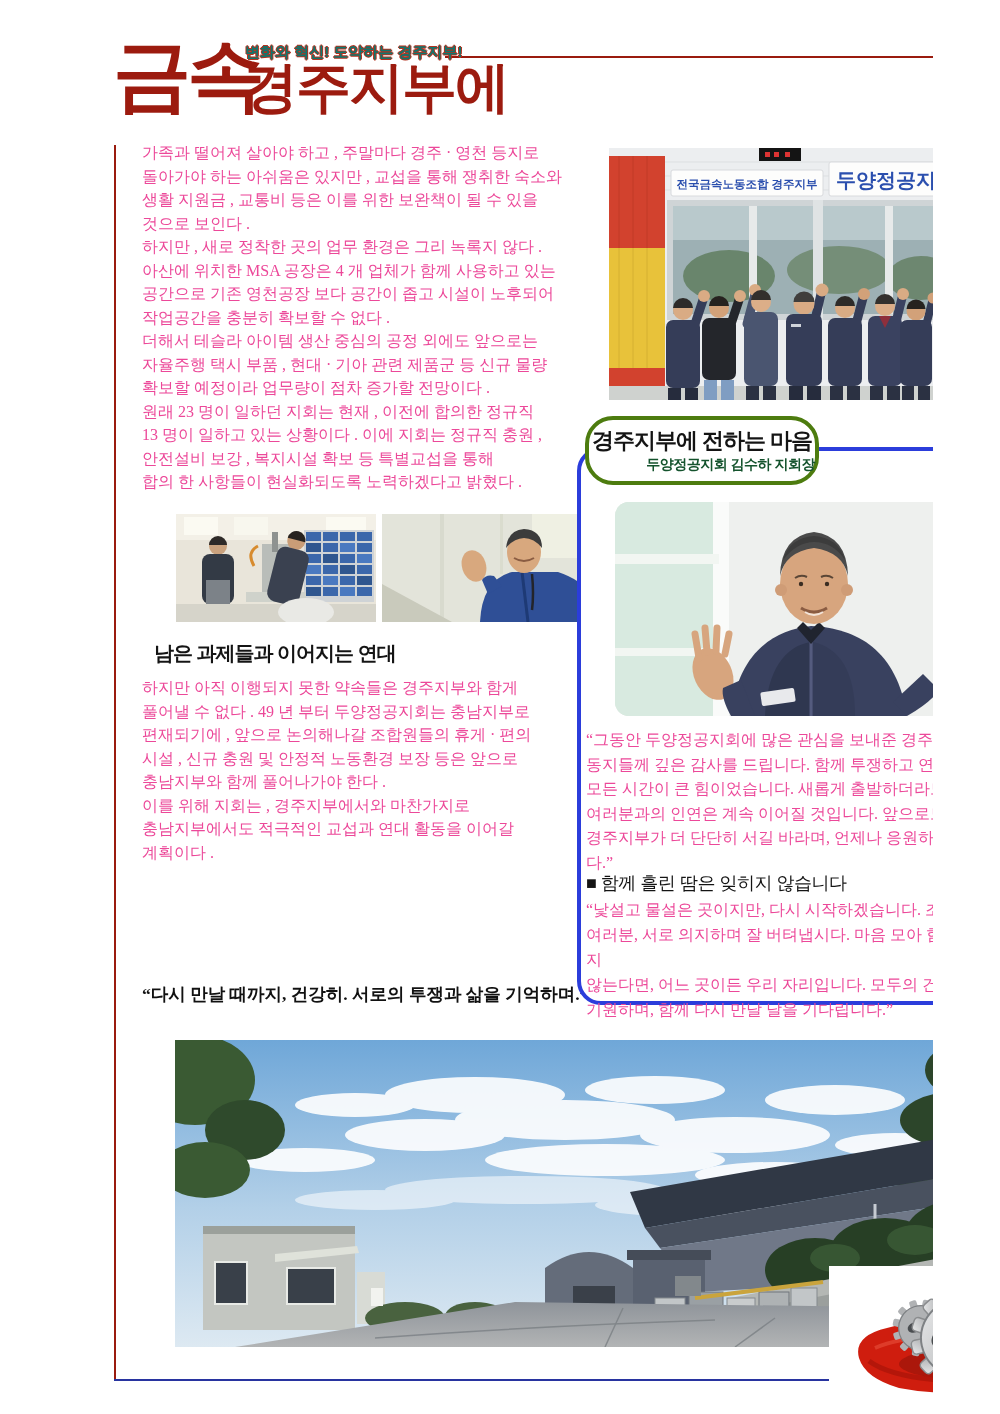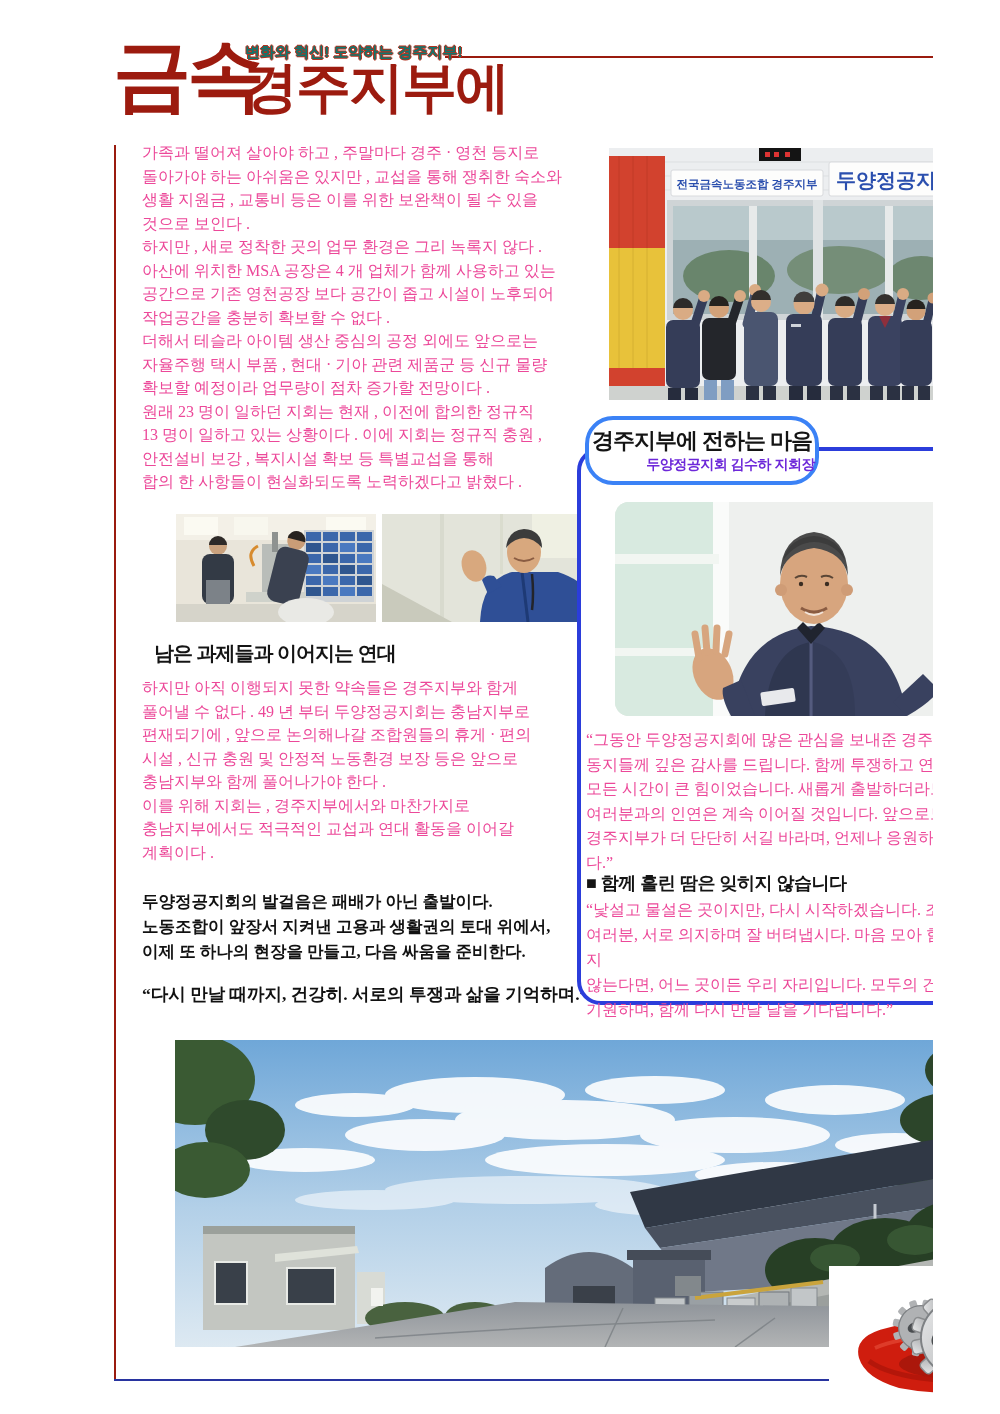--- a/index.html
+++ b/index.html
@@ -55,35 +55,35 @@
   .photo-portrait  { left:516px; top:502px; width:392px; height:214px; border-radius:14px; }
   .photo-bottom    { left:76px;  top:1040px; width:860px; height:307px; }
 
   
   .interview-box {
     position:absolute; left:510px; top:447px; width:420px; height:558px;
     border:4px solid #2b3ddb; border-radius:24px; background:#ffffff;
   }
   .interview-badge {
     position:absolute; left:518px; top:416px; width:234px; height:69px;
-    border:4px solid #3b82f6; border-radius:28px; background:#ffffff; z-index:3;
+    border:4px solid #4d7c0f; border-radius:28px; background:#ffffff; z-index:3;
     padding-top:8px;
   }
   .badge-title {
     font-family:"Liberation Sans", sans-serif; font-weight:800;
     font-size:22px; letter-spacing:-1px; color:#141414; text-align:center; line-height:1.2;
   }
   .badge-subtitle {
     font-family:"Liberation Sans", sans-serif; font-weight:700;
-    font-size:14px; letter-spacing:-0.5px; color:#6d28d9; text-align:right; margin-top:2px;
+    font-size:14px; letter-spacing:-0.5px; color:#14532d; text-align:right; margin-top:2px;
   }
   .quote1 { left:519px; top:728px; width:400px; font-size:16px; line-height:24.5px; }
   .interview-heading {
     position:absolute; left:519px; top:871px; width:400px;
-    font-family:"Liberation Sans", sans-serif; font-weight:700;
+    font-family:"Liberation Sans", sans-serif; font-weight:400;
     font-size:18px; letter-spacing:-0.5px; color:#141414;
   }
   .quote2 { left:519px; top:897px; width:400px; font-size:16px; line-height:25px; }
 
   
   .gears-panel { position:absolute; left:762px; top:1266px; width:238px; height:148px; background:#ffffff; }
   .gears-panel svg { display:block; width:100%; height:100%; }
 </style>
 </head>
 <body>
@@ -198,23 +198,20 @@
 
   <div class="section-heading">남은 과제들과 이어지는 연대</div>
   <div class="serif-block para2">하지만 아직 이행되지 못한 약속들은 경주지부와 함게
 풀어낼 수 없다 . 49 년 부터 두양정공지회는 충남지부로
 편재되기에 ,  앞으로 논의해나갈 조합원들의 휴게 · 편의
 시설 , 신규 충원 및 안정적 노동환경 보장 등은 앞으로
 충남지부와 함께 풀어나가야 한다 .
 이를 위해 지회는 , 경주지부에서와 마찬가지로
 충남지부에서도 적극적인 교섭과 연대 활동을 이어갈
 계획이다 .</div>
-  <div class="serif-block para3">두양정공지회의 발걸음은 패배가 아닌 출발이다.
-노동조합이 앞장서 지켜낸 고용과 생활권의 토대 위에서,
-이제 또 하나의 현장을 만들고, 다음 싸움을 준비한다.</div>
   <div class="serif-block closing-quote">“다시 만날 때까지, 건강히. 서로의 투쟁과 삶을 기억하며.”</div>
 
   <div class="photo photo-group">
     <svg viewBox="0 0 420 252" preserveAspectRatio="none" font-family="Liberation Sans, sans-serif">
       <rect width="420" height="252" fill="#eceef0"></rect>
       <g stroke="#dcdfe1" stroke-width="1">
         <line x1="0" y1="14" x2="420" y2="14"></line>
           <line x1="0" y1="28" x2="420" y2="28"></line>
           <line x1="0" y1="42" x2="420" y2="42"></line>
         <line x1="355" y1="60" x2="420" y2="60"></line>

